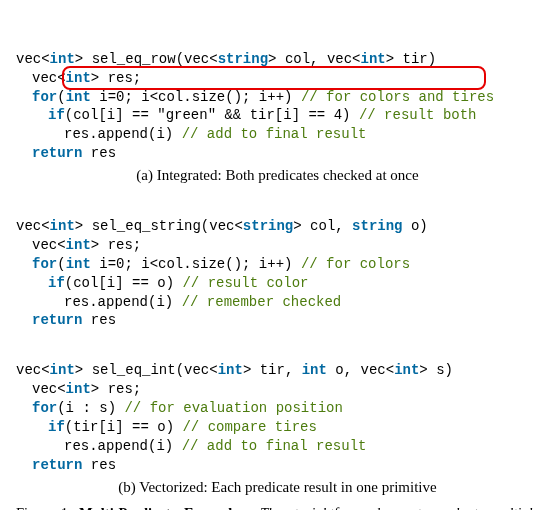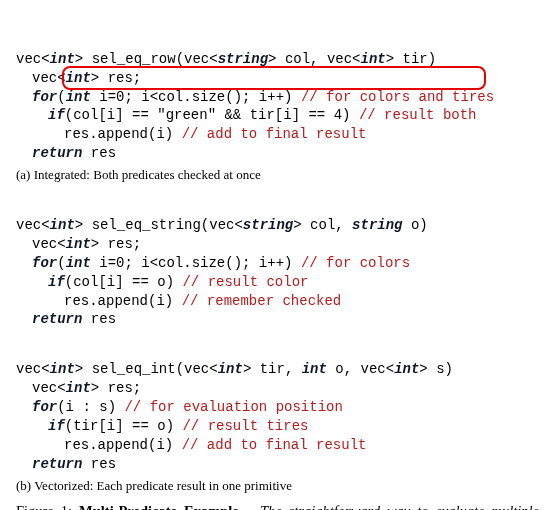--- a/index.html
+++ b/index.html
@@ -14,29 +14,30 @@
   }
   .code-block {
     font-family: "Courier New", Courier, monospace;
     font-size: 14px;
     line-height: 1.35;
     white-space: pre;
     margin: 0;
     padding: 0;
     position: relative;
   }
-  .kw { color: #0f172a; font-weight: bold; font-style: italic; }    
-  .cm { color: #b91c1c; }
+  .kw { color: #0369a1; font-weight: bold; }    
+  .cm { color: #4d7c0f; }
   .indent1 { padding-left: 16px; display:inline-block;}
   .indent2 { padding-left: 32px; display:inline-block;}
   .indent3 { padding-left: 48px; display:inline-block;}
 
   .caption {
+    text-align: center;
     font-family: "Times New Roman", Times, serif;
-    font-size: 13px;
+    font-size: 15px;
     margin-top: 4px;
     margin-bottom: 14px;
   }
   .fig-caption {
     font-family: "Times New Roman", Times, serif;
     font-size: 14.5px;
     margin-top: 8px;
     line-height: 1.3;
     text-align: justify;
   }
@@ -74,21 +75,21 @@
 <span class="indent3"><span>res.append(i) </span><span class="cm">// remember checked</span></span>
 <span class="indent1"><span class="kw">return</span><span> res</span></span>
 </div>
 
 <div style="height:12px;"></div>
 
 <div class="code-block">
 <span><span>vec&lt;</span><span class="kw">int</span><span>&gt; sel_eq_int(vec&lt;</span><span class="kw">int</span><span>&gt; tir, </span><span class="kw">int</span><span> o, vec&lt;</span><span class="kw">int</span><span>&gt; s)</span></span>
 <span class="indent1"><span>vec&lt;</span><span class="kw">int</span><span>&gt; res;</span></span>
 <span class="indent1"><span class="kw">for</span><span>(i : s) </span><span class="cm">// for evaluation position</span></span>
-<span class="indent2"><span class="kw">if</span><span>(tir[i] == o) </span><span class="cm">// result tires</span></span>
+<span class="indent2"><span class="kw">if</span><span>(tir[i] == o) </span><span class="cm">// compare tires</span></span>
 <span class="indent3"><span>res.append(i) </span><span class="cm">// add to final result</span></span>
 <span class="indent1"><span class="kw">return</span><span> res</span></span>
 </div>
 <div class="caption" style="margin-bottom:8px;">(b) Vectorized: Each predicate result in one primitive</div>
 
 <div class="fig-caption">
   <span class="fig-label">Figure 1: </span><span class="fig-title">Multi-Predicate Example</span><span> – </span><span class="fig-body">The straightforward way to evaluate multiple predicates on one data item is to check all at once (1a). Vectorized code must split the evaluation into one part for each predicate (1b).</span>
 </div>
 
 </body></html>

